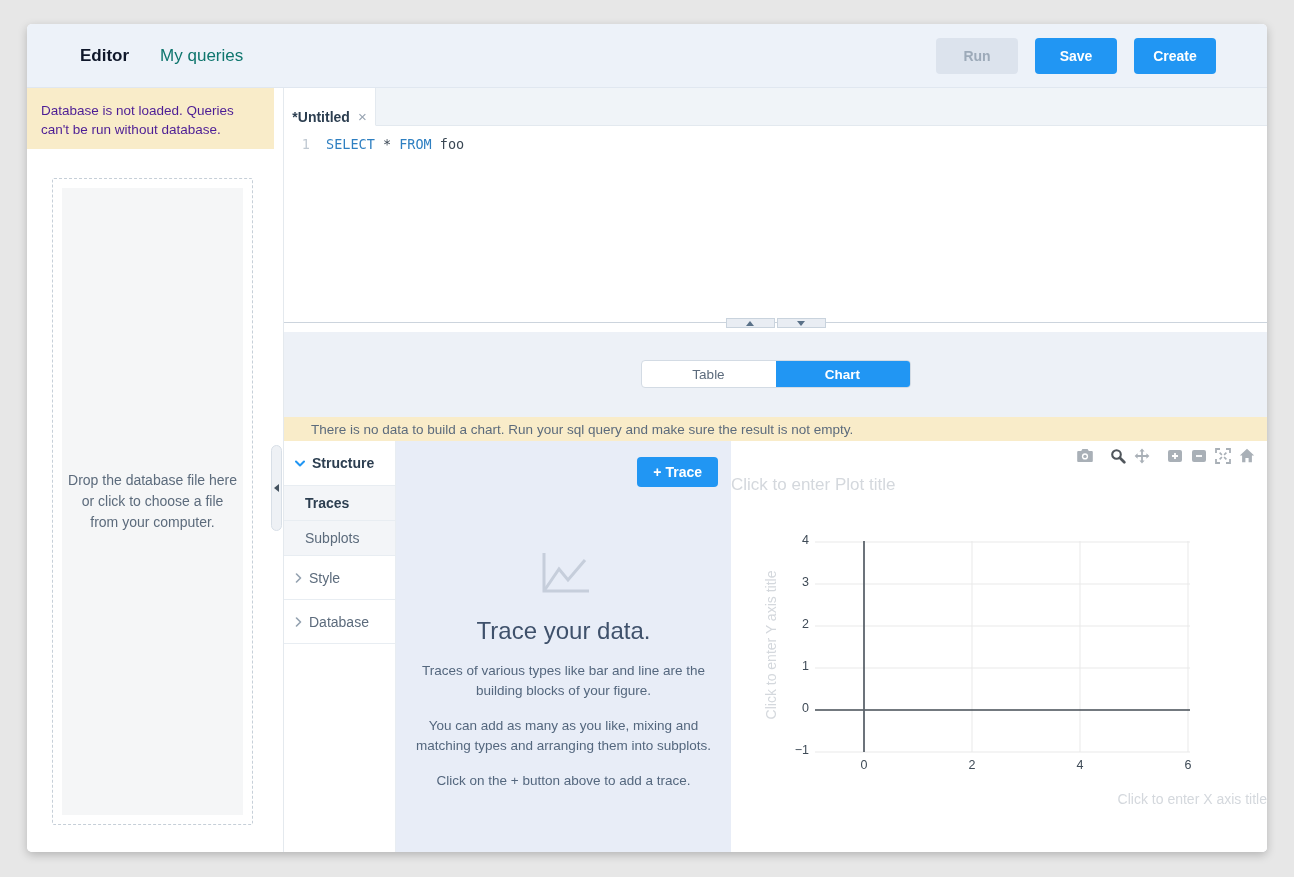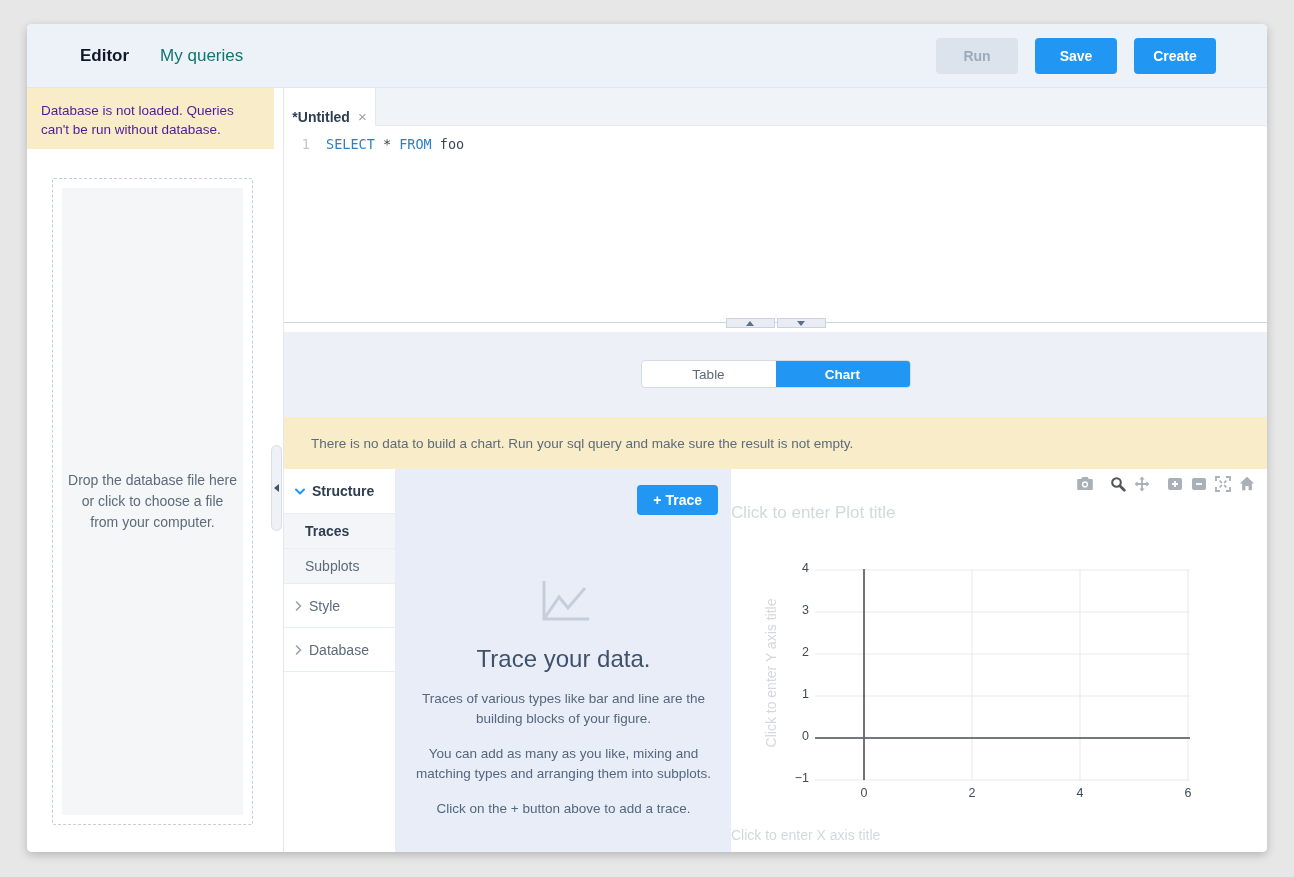--- a/index.html
+++ b/index.html
@@ -62,21 +62,21 @@
     border-right:4px solid transparent; border-bottom:5px solid #5a7188; }
   .tri-down { width:0; height:0; border-left:4px solid transparent;
     border-right:4px solid transparent; border-top:5px solid #5a7188; }
 
   .results { flex:1; background:#edf1f7; display:flex; flex-direction:column; }
   .toggle { margin:28px auto 0; width:270px; height:28px; border:1px solid #d3dbe4;
     border-radius:4px; overflow:hidden; display:flex; background:#fff; flex:none; }
   .toggle-opt { flex:1; display:flex; align-items:center; justify-content:center;
     font-size:13.5px; color:#5c6b7c; cursor:pointer; }
   .toggle-opt.sel { background:#2196f3; color:#fff; font-weight:600; }
-  .chart-warning { margin-top:29px; height:52px; background:#f9ecc9; display:flex;
+  .chart-warning { margin-top:29px; height:24px; background:#f9ecc9; display:flex;
     align-items:center; padding-left:27px; color:#5c6b7c; font-size:13.5px; flex:none; }
 
   .chart-editor { flex:1; display:flex; background:#fff; overflow:hidden; }
   .ce-nav { width:112px; border-right:1px solid #e8edf2; background:#fff; flex:none; }
   .ce-item { display:flex; align-items:center; gap:7px; font-size:14px;
     border-bottom:1px solid #e8edf2; cursor:pointer; }
   .ce-structure { height:45px; padding-left:11px; font-weight:700; color:#2c3e50; }
   .ce-sub { height:35px; padding-left:21px; background:#f3f5f8; color:#5c6b7c; }
   .ce-sub.sel { font-weight:700; color:#2c3e50; }
   .ce-group { height:44px; padding-left:11px; color:#5c6b7c; }
@@ -93,21 +93,21 @@
 
   
   .plot-panel { flex:1; position:relative; background:#fff; overflow:hidden; }
   .modebar { position:absolute; top:6px; right:10px; display:flex; align-items:center; z-index:3; }
   .mb-btn { width:21px; height:17px; display:flex; align-items:center; justify-content:center;
     color:#a9b0b7; cursor:pointer; margin-left:3px; }
   .mb-btn.active { color:#50565c; }
   .mb-gap { width:9px; }
   .plot-title { position:absolute; top:34px; left:0; right:0; 
     color:#d4d8dd; font-size:17px; cursor:text; }
-  .x-title { position:absolute; top:358px; left:0; right:0; text-align:left;
+  .x-title { position:absolute; top:350px; left:0; right:0; text-align:right;
     color:#d4d8dd; font-size:14px; cursor:text; }
   .y-title { position:absolute; left:-80px; top:196px; width:240px; text-align:center;
     transform:rotate(-90deg); color:#d4d8dd; font-size:14px; cursor:text; }
   .plot-svg { position:absolute; left:0; top:0; }
   .tick { position:absolute; font-size:12.5px; color:#3f4b57; }
   .ytick { left:40px; width:38px; text-align:right; }
   .xtick { width:30px; text-align:center; top:317px; }
   .yt0{top:92px}.yt1{top:134px}.yt2{top:176px}.yt3{top:218px}.yt4{top:260px}.yt5{top:302px}
   .xt0{left:118px}.xt1{left:226px}.xt2{left:334px}.xt3{left:442px}
 </style>

